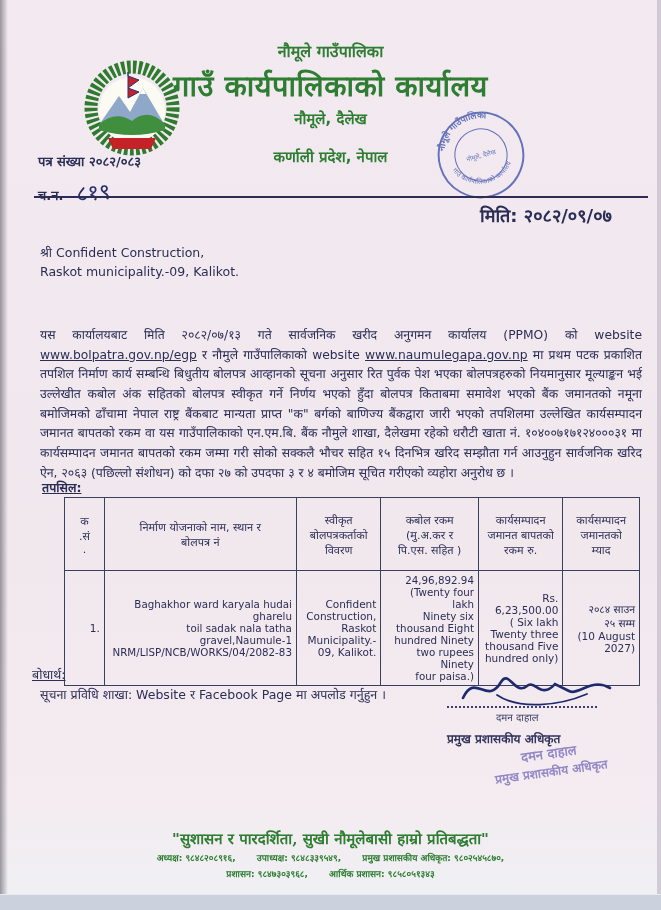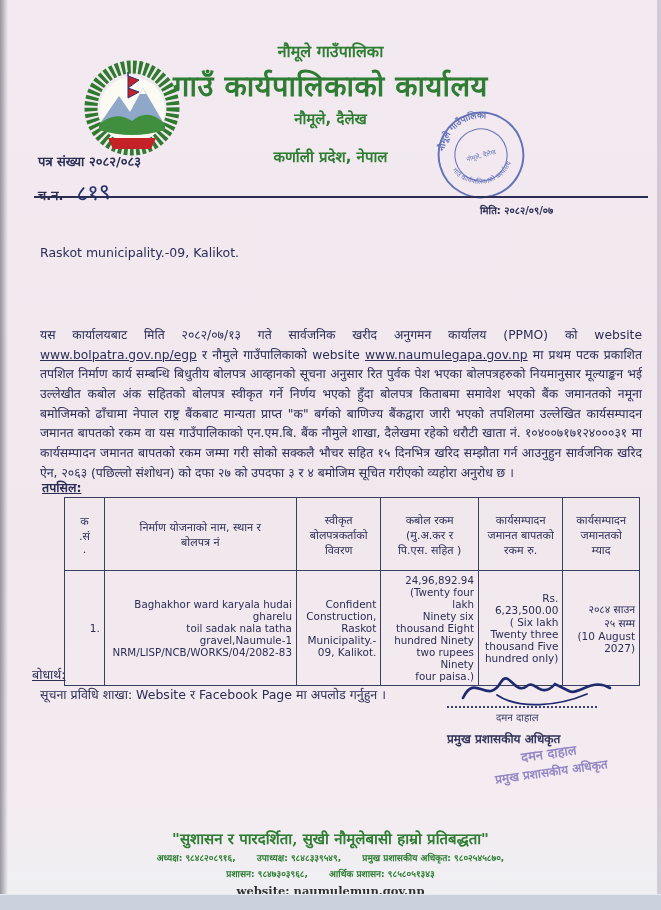--- a/index.html
+++ b/index.html
@@ -19,21 +19,21 @@
   .hdr .office{font-size:29px;font-weight:bold;margin-top:3px;letter-spacing:.5px;}
   .hdr .place{font-size:15px;font-weight:bold;margin-top:4px;}
   .hdr .prov{font-size:15px;font-weight:bold;margin-top:18px;}
   .emblem{position:absolute;left:82px;top:58px;width:100px;height:100px;}
   .round-stamp{position:absolute;left:436px;top:110px;width:90px;height:90px;opacity:.8;transform:rotate(-16deg);}
 
   .meta-left{position:absolute;left:38px;top:152px;font-size:13px;font-weight:bold;color:#2b2d55;}
   .chn-row{margin-top:6px;}
   .hand-number{display:inline-block;font-size:22px;color:#27306e;transform:rotate(-4deg);margin-left:8px;font-weight:normal;}
   .rule{position:absolute;left:34px;top:196px;width:614px;height:0;border-top:2.5px solid #2b2d55;}
-  .date-line{position:absolute;left:480px;top:203px;font-size:10px;font-weight:bold;}
+  .date-line{position:absolute;left:480px;top:203px;font-size:18px;font-weight:bold;}
   .subject{position:absolute;left:0;top:214px;width:100%;text-align:center;font-size:13px;font-weight:bold;}
   .subject .u{text-decoration:underline;}
 
   .addr{position:absolute;left:40px;top:244px;font-size:12.5px;line-height:1.5;color:#2b2d55;}
   .body-par{position:absolute;left:40px;top:289px;width:602px;font-size:12.3px;line-height:1.6;
     text-align:justify;color:#2b2d55;margin-top:37px;}
   .body-par .lnk{text-decoration:underline;}
 
   .tapasil{position:absolute;left:42px;top:479px;font-size:12.5px;font-weight:bold;text-decoration:underline;}
   table.sched{position:absolute;left:64px;top:497px;width:576px;border-collapse:collapse;table-layout:fixed;
@@ -121,20 +121,21 @@
 
   <div class="rule"></div>
 
   <div class="date-line">
     <span>मिति:</span>
     <span>२०८२/०९/०७</span>
   </div>
 
 
   <div class="addr">
+    <div>श्री Confident Construction,</div>
     <div>Raskot municipality.-09, Kalikot.</div>
   </div>
 
   <div class="body-par">
     <span>यस कार्यालयबाट मिति २०८२/०७/१३ गते सार्वजनिक खरीद अनुगमन कार्यालय (PPMO) को website </span><span class="lnk">www.bolpatra.gov.np/egp</span><span> र नौमुले गाउँपालिकाको website </span><span class="lnk">www.naumulegapa.gov.np</span><span> मा प्रथम पटक प्रकाशित तपशिल निर्माण कार्य सम्बन्धि बिधुतीय बोलपत्र आव्हानको सूचना अनुसार रित पुर्वक पेश भएका बोलपत्रहरुको नियमानुसार मूल्याङ्कन भई उल्लेखीत कबोल अंक सहितको बोलपत्र स्वीकृत गर्ने निर्णय भएको हुँदा बोलपत्र किताबमा समावेश भएको बैंक जमानतको नमूना बमोजिमको ढाँचामा नेपाल राष्ट्र बैंकबाट मान्यता प्राप्त "क" बर्गको बाणिज्य बैंकद्वारा जारी भएको तपशिलमा उल्लेखित कार्यसम्पादन जमानत बापतको रकम वा यस गाउँपालिकाको एन.एम.बि. बैंक नौमुले शाखा, दैलेखमा रहेको धरौटी खाता नं. १०४००७१७१२४०००३१ मा कार्यसम्पादन जमानत बापतको रकम जम्मा गरी सोको सक्कलै भौचर सहित १५ दिनभित्र खरिद सम्झौता गर्न आउनुहुन सार्वजनिक खरिद ऐन, २०६३ (पछिल्लो संशोधन) को दफा २७ को उपदफा ३ र ४ बमोजिम सूचित गरीएको व्यहोरा अनुरोध छ ।</span>
   </div>
 
   <div class="tapasil">तपसिल:</div>
 
   <table class="sched">
@@ -210,18 +211,17 @@
     <div class="c1">
       <span>अध्यक्ष: ९८४८२०८९१६,</span>
       <span>उपाध्यक्ष: ९८४८३३९५४९,</span>
       <span>प्रमुख प्रशासकीय अधिकृत: ९८०२५४५८७०,</span>
     </div>
     <div class="c2">
       <span>प्रशासन: ९८४७३०३९६८,</span>
       <span>आर्थिक प्रशासन: ९८५८०५१३४३</span>
     </div>
     <div class="we">
-      <span>website: naumulemun.gov.np</span>
     </div>
   </div>
 
   <div class="scan-strip"></div>
 </div>
 
 </body></html>

